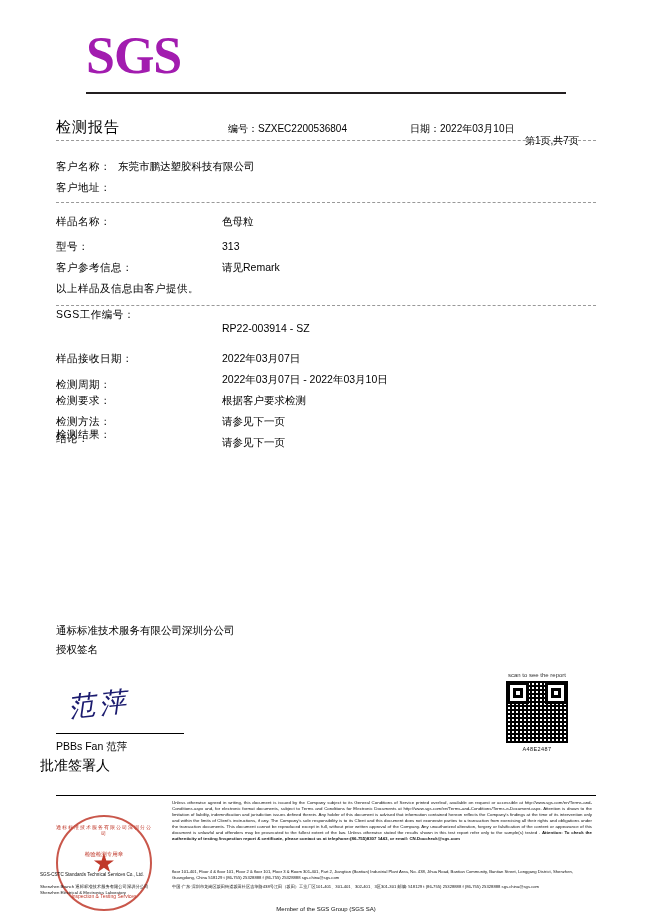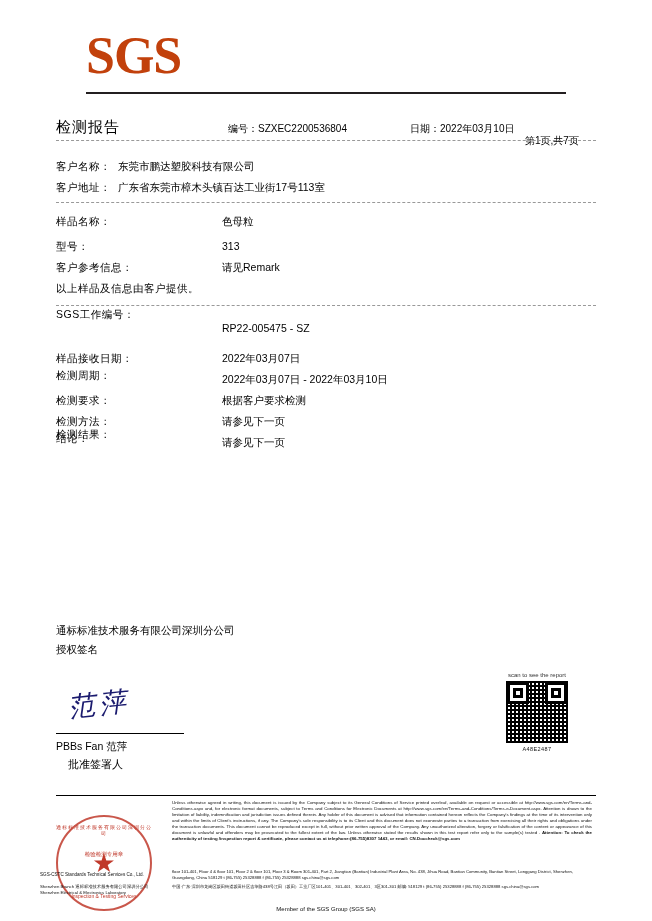--- a/index.html
+++ b/index.html
@@ -19,21 +19,21 @@
     overflow: hidden;
   }
   .logo {
     position: absolute;
     left: 86px;
     top: 30px;
     font-family: "Liberation Serif", serif;
     font-weight: bold;
     font-size: 52px;
     letter-spacing: -1px;
-    color: #c2410c;
+    color: #a21caf;
     line-height: 1;
   }
   .logo-rule {
     position: absolute;
     left: 86px;
     top: 92px;
     width: 480px;
     height: 2px;
     background: #231f20;
   }
@@ -108,23 +108,23 @@
     font-size: 10.5px;
   }
   .sig-name {
     position: absolute;
     left: 56px;
     top: 740px;
     font-size: 10.5px;
   }
   .sig-role {
     position: absolute;
-    left: 68px;
+    left: 40px;
     top: 757px;
-    font-size: 11px;
+    font-size: 14px;
   }
   .sig-line {
     position: absolute;
     left: 56px;
     top: 733px;
     width: 128px;
     height: 1px;
     background: #000;
   }
   .signature {
@@ -306,44 +306,43 @@
     <span>日期：</span><span>2022年03月10日</span>
   </div>
   <div class="hdr-page">第1页,共7页</div>
 
   <div class="dash" style="top:140px"></div>
 
   <div class="lbl" style="top:160px">客户名称：</div>
   <div class="val val-a" style="top:160px">东莞市鹏达塑胶科技有限公司</div>
 
   <div class="lbl" style="top:181px">客户地址：</div>
-  <div class="val val-a" style="top:181px">广东省东莞市樟木头镇百达工业街17号113室</div>
 
   <div class="dash" style="top:202px"></div>
 
   <div class="lbl" style="top:215px">样品名称：</div>
   <div class="val val-b" style="top:215px">色母粒</div>
 
   <div class="lbl" style="top:240px">型号：</div>
   <div class="val val-b" style="top:240px">313</div>
 
   <div class="lbl" style="top:261px">客户参考信息：</div>
   <div class="val val-b" style="top:261px">请见Remark</div>
 
   <div class="lbl" style="top:282px">以上样品及信息由客户提供。</div>
 
   <div class="dash" style="top:305px"></div>
 
   <div class="lbl" style="top:308px">SGS工作编号：</div>
-  <div class="val val-b" style="top:322px">RP22-005475 - SZ</div>
+  <div class="val val-b" style="top:322px">RP22-003914 - SZ</div>
 
   <div class="lbl" style="top:352px">样品接收日期：</div>
   <div class="val val-b" style="top:352px">2022年03月07日</div>
 
-  <div class="lbl" style="top:369px">检测周期：</div>
+  <div class="lbl" style="top:378px">检测周期：</div>
   <div class="val val-b" style="top:373px">2022年03月07日 - 2022年03月10日</div>
 
   <div class="lbl" style="top:394px">检测要求：</div>
   <div class="val val-b" style="top:394px">根据客户要求检测</div>
 
   <div class="lbl" style="top:415px">检测方法：</div>
   <div class="val val-b" style="top:415px">请参见下一页</div>
 
   <div class="lbl" style="top:428px">检测结果：</div>
   <div class="val val-b" style="top:436px">请参见下一页</div>

